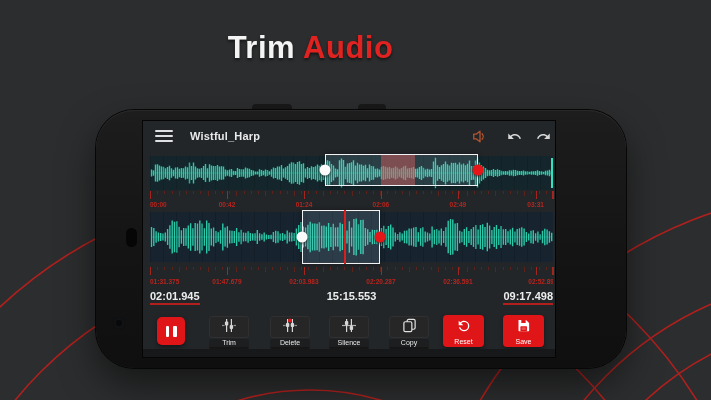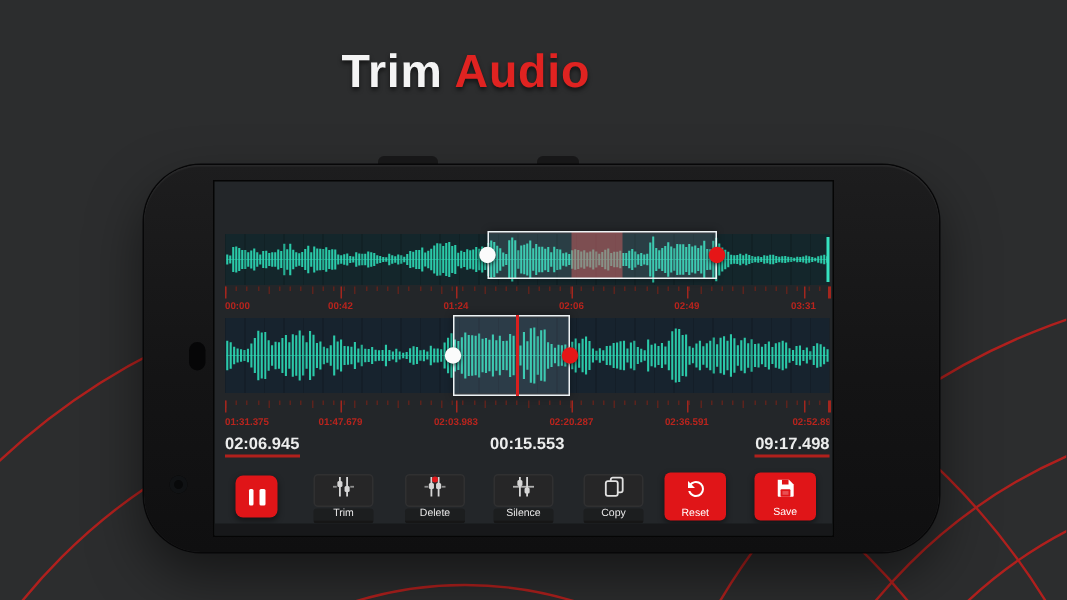--- a/index.html
+++ b/index.html
@@ -107,20 +107,44 @@
   <div class="side-btn" style="left:252px;top:104px;width:40px;height:9px;"></div>
   <div class="side-btn" style="left:358px;top:104px;width:28px;height:9px;"></div>
 
   <div class="phone">
     <div class="earpiece"></div>
     <div class="camera"></div>
   </div>
 
   <div class="screen">
 
+    <div class="appbar">
+      <div class="hamburger">
+          <span></span>
+          <span></span>
+          <span></span>
+        </div>
+      <div class="apptitle">Wistful_Harp</div>
+      <div class="abicon" style="left:325px;">
+        <svg width="19" height="17" viewBox="0 0 20 20">
+          <path d="M10.6,3.8 L6.4,7.2 H3.2 V12.8 H6.4 L10.6,16.2 Z" fill="none" stroke="#b5542e" stroke-width="1.5" stroke-linejoin="round"></path>
+          <path d="M13,6.8 A4.6,4.6 0 0 1 13,13.2" fill="none" stroke="#b5542e" stroke-width="1.5" stroke-linecap="round"></path>
+        </svg>
+      </div>
+      <div class="abicon" style="left:360px;">
+        <svg width="17" height="15" viewBox="0 0 24 24">
+            <path fill="#d8d8d8" d="M12.5,8C9.85,8 7.45,9 5.6,10.6L2,7V16H11L7.38,12.38C8.77,11.22 10.54,10.5 12.5,10.5C16.04,10.5 19.05,12.81 20.1,16L22.47,15.22C21.08,11.03 17.15,8 12.5,8Z"></path>
+          </svg>
+      </div>
+      <div class="abicon" style="left:389px;">
+        <svg width="17" height="15" viewBox="0 0 24 24">
+            <path fill="#d8d8d8" d="M18.4,10.6C16.55,9 14.15,8 11.5,8C6.85,8 2.92,11.03 1.53,15.22L3.9,16C4.95,12.81 7.96,10.5 11.5,10.5C13.46,10.5 15.23,11.22 16.62,12.38L13,16H22V7L18.4,10.6Z"></path>
+          </svg>
+      </div>
+    </div>
 
     <div class="strip strip1">
       <svg class="wave" id="wave1" viewBox="0 0 403 34" preserveAspectRatio="none">
           <path d="M1,17H402" stroke="#2dd8b4" stroke-width="0.7" opacity="0.5"></path>
           <path d="M1.5,13.6V20.4M3.5,14.3V19.7M5.5,8.6V25.4M7.5,8.3V25.7M9.5,9.4V24.6M11.5,10.6V23.4M13.5,10.7V23.3M15.5,12.2V21.8M17.5,11.0V23.0M19.5,9.7V24.3M21.5,12.2V21.8M23.5,13.7V20.3M25.5,11.4V22.6M27.5,11.2V22.8M29.5,12.7V21.3M31.5,12.1V21.9M33.5,12.2V21.8M35.5,10.4V23.6M37.5,11.3V22.7M39.5,6.5V27.5M41.5,10.1V23.9M43.5,6.5V27.5M45.5,10.5V23.5M47.5,12.2V21.8M49.5,12.8V21.2M51.5,12.0V22.0M53.5,10.0V24.0M55.5,7.9V26.1M57.5,12.2V21.8M59.5,8.3V25.7M61.5,9.6V24.4M63.5,9.9V24.1M65.5,10.0V24.0M67.5,8.9V25.1M69.5,10.6V23.4M71.5,10.2V23.8M73.5,10.4V23.6M75.5,13.6V20.4M77.5,14.2V19.8M79.5,13.5V20.5M81.5,13.0V21.0M83.5,14.7V19.3M85.5,15.0V19.0M87.5,12.1V21.9M89.5,13.0V21.0M91.5,13.2V20.8M93.5,13.2V20.8M95.5,11.6V22.4M97.5,12.2V21.8M99.5,12.7V21.3M101.5,14.1V19.9M103.5,14.6V19.4M105.5,15.4V18.6M107.5,15.5V18.5M109.5,13.2V20.8M111.5,14.1V19.9M113.5,14.8V19.2M115.5,13.6V20.4M117.5,14.1V19.9M119.5,15.2V18.8M121.5,13.3V20.7M123.5,11.4V22.6M125.5,11.9V22.1M127.5,10.6V23.4M129.5,10.6V23.4M131.5,9.0V25.0M133.5,12.4V21.6M135.5,11.2V22.8M137.5,9.9V24.1M139.5,7.7V26.3M141.5,6.2V27.8M143.5,6.4V27.6M145.5,8.0V26.0M147.5,6.0V28.0M149.5,5.3V28.7M151.5,8.0V26.0M153.5,7.3V26.7M155.5,12.5V21.5M157.5,11.1V22.9M159.5,12.0V22.0M161.5,10.2V23.8M163.5,10.9V23.1M165.5,10.3V23.7M167.5,8.6V25.4M169.5,9.8V24.2M171.5,8.3V25.7M173.5,10.0V24.0M175.5,6.0V28.0M177.5,4.3V29.7M179.5,5.3V28.7M181.5,7.9V26.1M183.5,9.5V24.5M185.5,12.4V21.6M187.5,13.3V20.7M189.5,4.2V29.8M191.5,2.4V31.6M193.5,4.1V29.9M195.5,10.8V23.2M197.5,7.6V26.4M199.5,7.1V26.9M201.5,6.3V27.7M203.5,4.3V29.7M205.5,9.5V24.5M207.5,6.7V27.3M209.5,8.5V25.5M211.5,8.5V25.5M213.5,9.8V24.2M215.5,8.7V25.3M217.5,12.2V21.8M219.5,8.5V25.5M221.5,10.0V24.0M223.5,10.3V23.7M225.5,12.8V21.2M227.5,12.4V21.6M229.5,13.4V20.6M231.5,10.8V23.2M233.5,10.1V23.9M235.5,10.7V23.3M237.5,11.6V22.4M239.5,10.9V23.1M241.5,12.3V21.7M243.5,11.7V22.3M245.5,10.4V23.6M247.5,11.6V22.4M249.5,13.2V20.8M251.5,12.0V22.0M253.5,10.5V23.5M255.5,9.7V24.3M257.5,12.6V21.4M259.5,11.9V22.1M261.5,11.8V22.2M263.5,11.1V22.9M265.5,12.7V21.3M267.5,12.6V21.4M269.5,11.1V22.9M271.5,10.0V24.0M273.5,11.7V22.3M275.5,13.5V20.5M277.5,12.7V21.3M279.5,13.6V20.4M281.5,13.1V20.9M283.5,5.6V28.4M285.5,1.7V32.3M287.5,9.3V24.7M289.5,10.9V23.1M291.5,9.3V24.7M293.5,8.0V26.0M295.5,5.5V28.5M297.5,8.3V25.7M299.5,9.5V24.5M301.5,6.7V27.3M303.5,6.9V27.1M305.5,6.8V27.2M307.5,8.6V25.4M309.5,6.6V27.4M311.5,8.4V25.6M313.5,7.6V26.4M315.5,9.3V24.7M317.5,7.7V26.3M319.5,4.5V29.5M321.5,10.0V24.0M323.5,10.2V23.8M325.5,4.5V29.5M327.5,2.5V31.5M329.5,6.4V27.6M331.5,9.0V25.0M333.5,10.5V23.5M335.5,11.9V22.1M337.5,13.8V20.2M339.5,14.2V19.8M341.5,14.0V20.0M343.5,13.1V20.9M345.5,14.1V19.9M347.5,13.2V20.8M349.5,14.0V20.0M351.5,14.7V19.3M353.5,15.2V18.8M355.5,14.9V19.1M357.5,15.3V18.7M359.5,14.2V19.8M361.5,14.5V19.5M363.5,13.8V20.2M365.5,13.9V20.1M367.5,14.7V19.3M369.5,15.1V18.9M371.5,14.9V19.1M373.5,14.6V19.4M375.5,15.2V18.8M377.5,15.3V18.7M379.5,15.8V18.2M381.5,15.2V18.8M383.5,15.3V18.7M385.5,15.0V19.0M387.5,14.3V19.7M389.5,14.9V19.1M391.5,15.3V18.7M393.5,15.8V18.2M395.5,14.8V19.2M397.5,14.4V19.6M399.5,13.8V20.2M401.5,14.9V19.1" stroke="#2dd8b4" stroke-width="1.4" opacity="0.92"></path>
         </svg>
       <div class="shade"></div>
       <div class="band" id="band1" style="left: 57.3%; width: 8.5%;"></div>
       <div class="selbox sel1" id="sel1" style="left: 43.4%; width: 38%;"></div>
       <div class="eof"></div>
@@ -282,22 +306,22 @@
     <div class="labelrow labels2" id="labels2">
       <span style="color: rgb(184, 36, 29); left: 0%;">01:31.375</span>
       <span style="color: rgb(184, 36, 29); left: 19.1%; transform: translateX(-50%);">01:47.679</span>
       <span style="color: rgb(184, 36, 29); left: 38.2%; transform: translateX(-50%);">02:03.983</span>
       <span style="color: rgb(184, 36, 29); left: 57.3%; transform: translateX(-50%);">02:20.287</span>
       <span style="color: rgb(184, 36, 29); left: 76.4%; transform: translateX(-50%);">02:36.591</span>
       <span style="color: rgb(184, 36, 29); left: 97.5%; transform: translateX(-50%);">02:52.895</span>
     </div>
 
     <div class="timerow">
-      <span class="t-start">02:06.945</span>
-      <span class="t-dur">00:15.553</span>
+      <span class="t-start">02:01.945</span>
+      <span class="t-dur">15:15.553</span>
       <span class="t-end">09:17.498</span>
     </div>
 
     <div class="toolbar">
       <div class="btn pausebtn">
           <i></i>
           <i></i>
         </div>
 
       <div class="btn toolbtn" style="left:66px;top:1px;">

